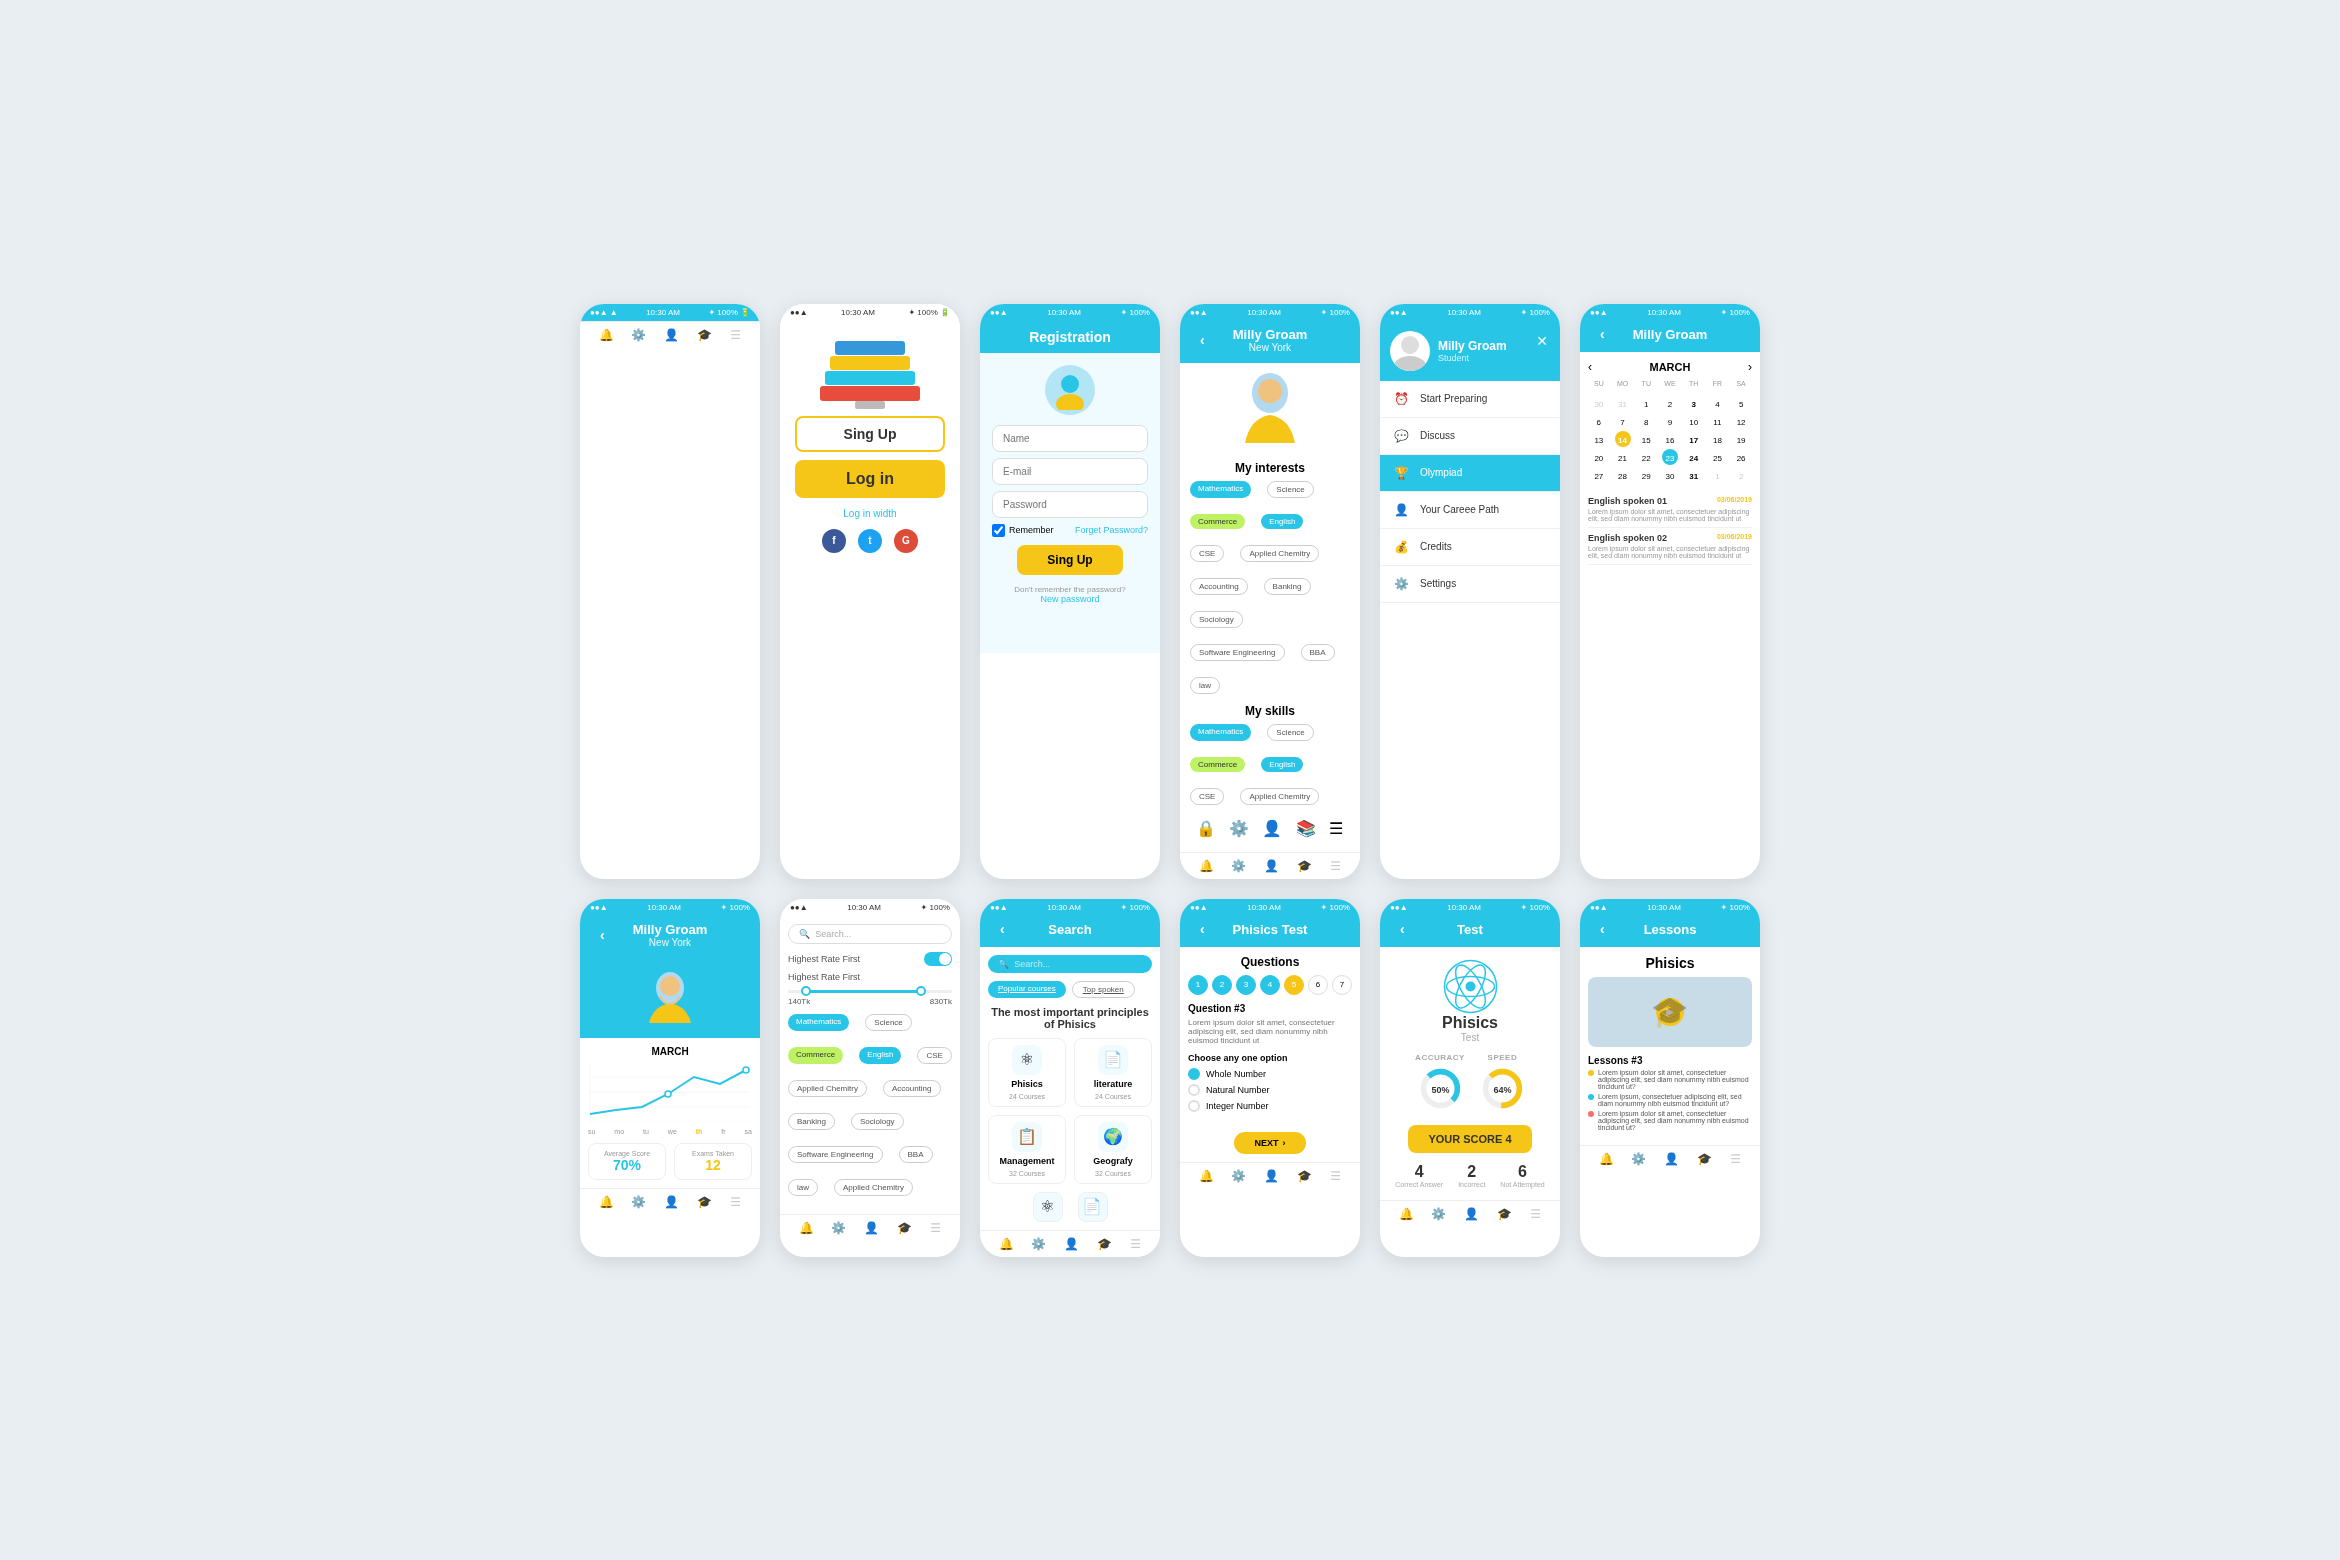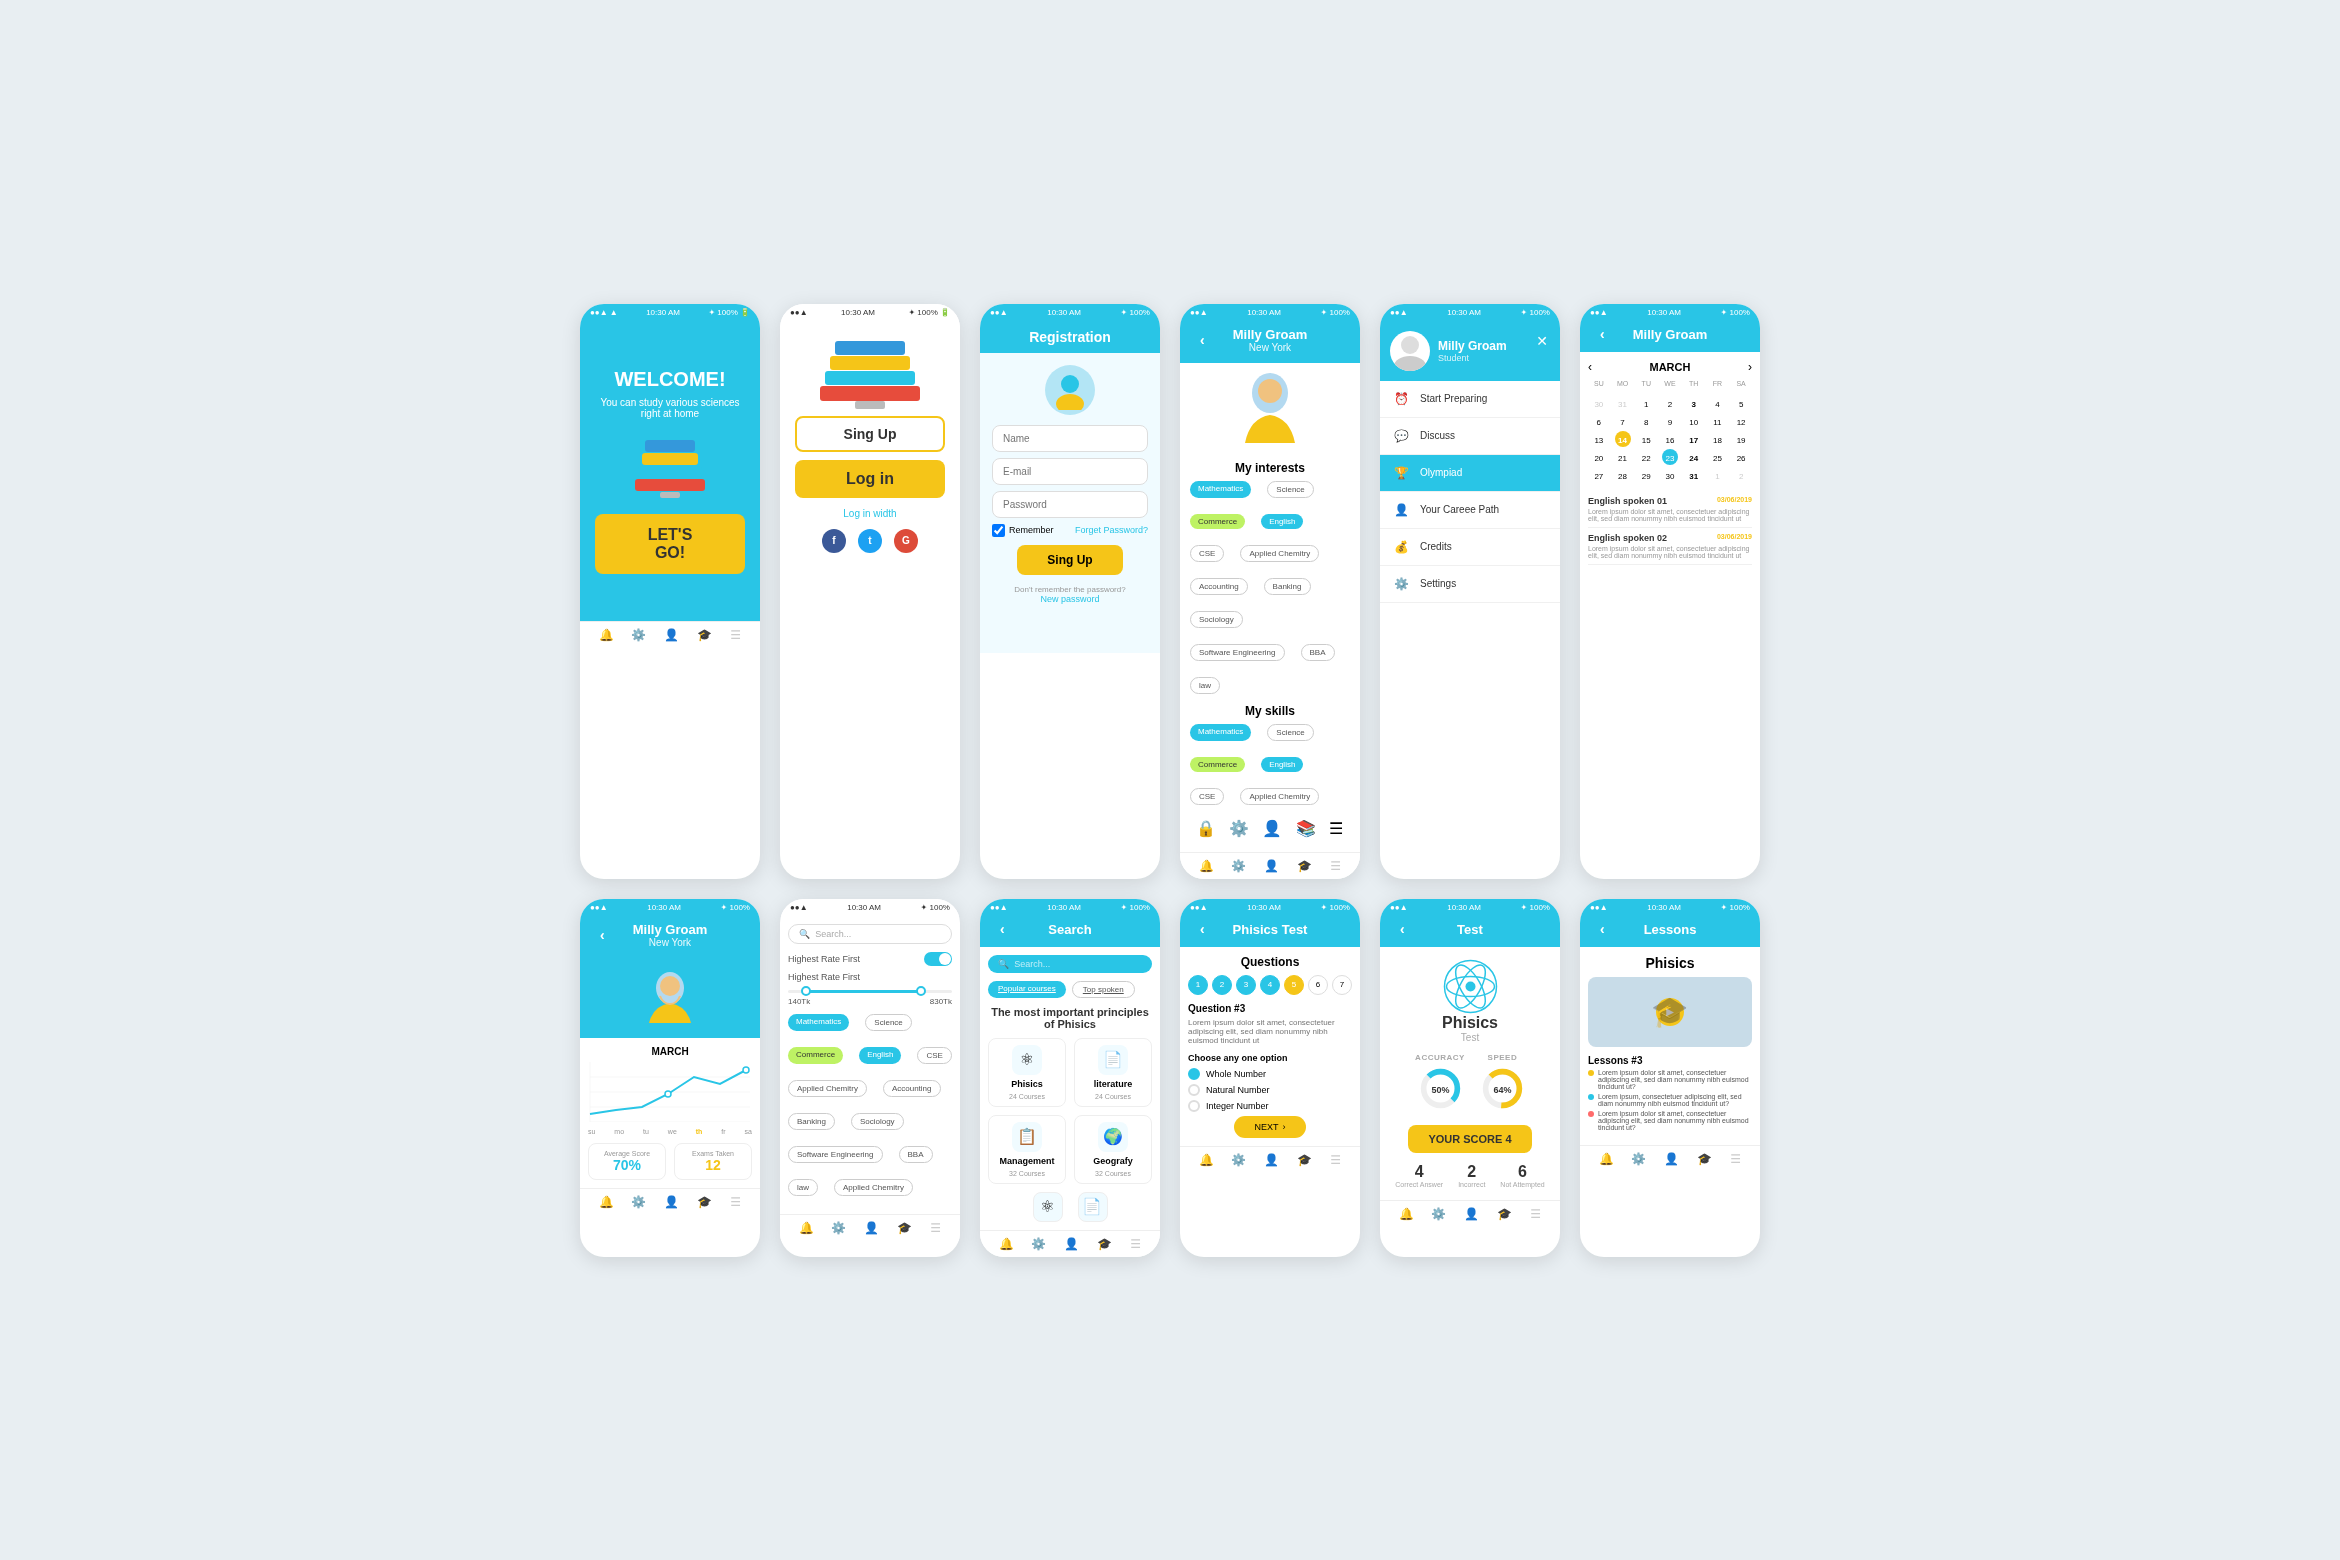--- a/index.html
+++ b/index.html
@@ -660,26 +660,26 @@
     }
     .option-text {
       font-size: 9px;
     }
     .next-btn {
       background: #f5c518;
       border: none;
       border-radius: 20px;
       padding: 6px 20px;
       font-size: 9px;
-      font-weight: 400;
+      font-weight: 700;
       cursor: pointer;
       display: flex;
       align-items: center;
       gap: 4px;
-      margin: 0 auto 0;
+      margin: 16px auto 0;
     }
 
     
     .test-result-body {
       padding: 12px;
       display: flex;
       flex-direction: column;
       align-items: center;
     }
     .test-subject-name {
@@ -805,33 +805,20 @@
 </head>
 <body>
 
 <div class="grid">
 
   <div class="phone">
     <div class="status-bar">
       <span>●●▲ ▲</span>
       <span>10:30 AM</span>
       <span>✦ 100% 🔋</span>
-    </div>
-    <div class="screen1-body">
-      <h1 class="welcome-title">WELCOME!</h1>
-      <p class="welcome-sub">You can study various sciences right at home</p>
-
-      <svg width="100" height="70" viewBox="0 0 100 70">
-        <rect x="15" y="45" width="70" height="12" rx="3" fill="#e74c3c"></rect>
-        <rect x="18" y="32" width="64" height="12" rx="3" fill="#29c5e6"></rect>
-        <rect x="22" y="19" width="56" height="12" rx="3" fill="#f5c518"></rect>
-        <rect x="25" y="6" width="50" height="12" rx="3" fill="#3498db"></rect>
-        <rect x="40" y="58" width="20" height="6" rx="2" fill="#bbb"></rect>
-      </svg>
-      <button class="lets-go-btn">LET'S GO!</button>
     </div>
     <div class="bottom-nav">
       <span class="nav-icon">🔔</span>
       <span class="nav-icon">⚙️</span>
       <span class="nav-icon">👤</span>
       <span class="nav-icon active">🎓</span>
       <span class="nav-icon">☰</span>
     </div>
   </div>
 

